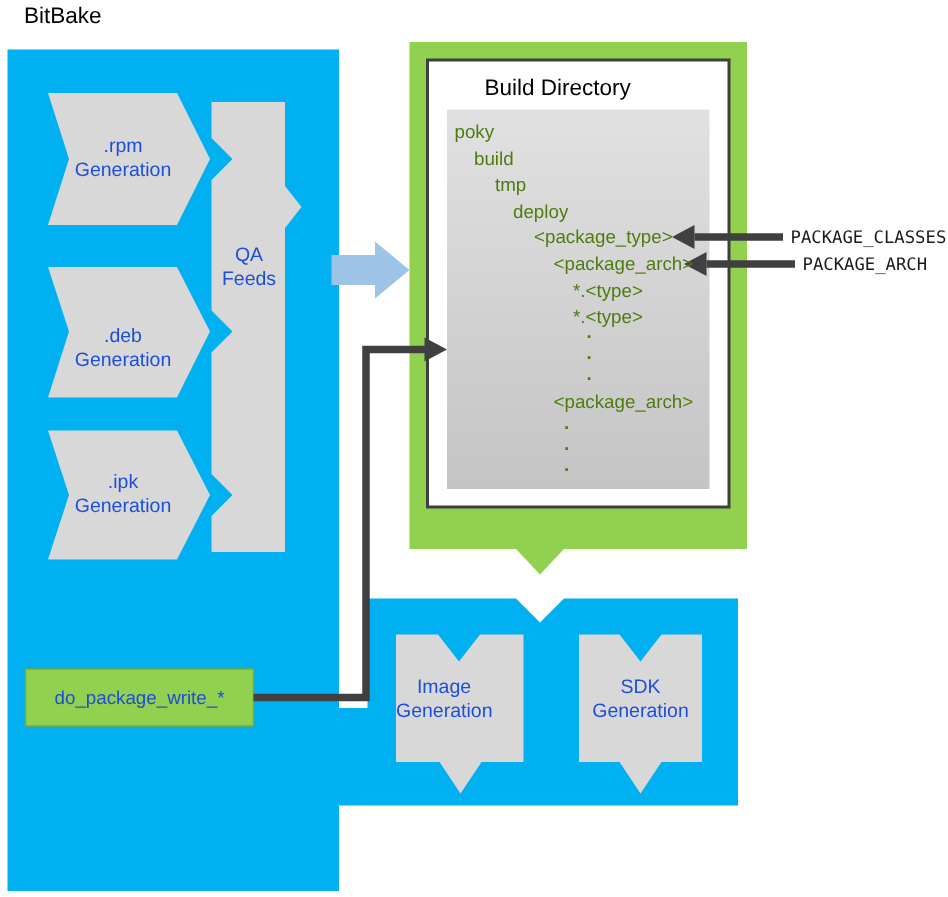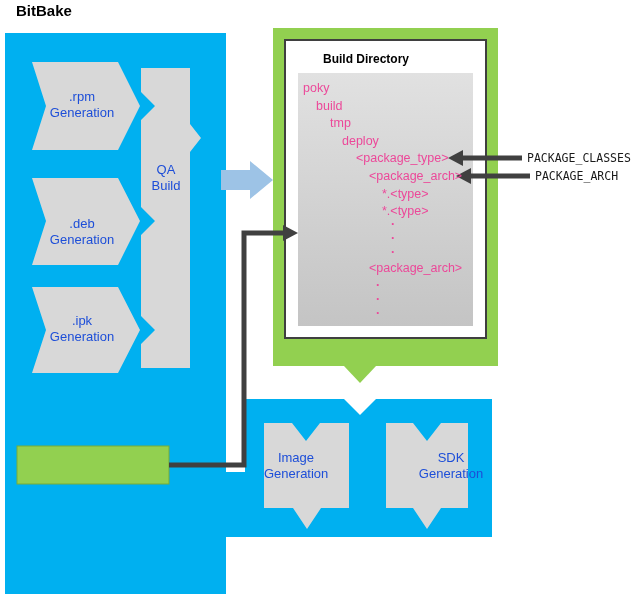--- a/index.html
+++ b/index.html
@@ -2,23 +2,23 @@
 <html><head>
 <meta charset="utf-8">
 <style>
   html,body{margin:0;padding:0;background:#fff;}
   #canvas{
     position:relative;width:632px;height:598px;background:#fff;overflow:hidden;
     font-family:"Liberation Sans",sans-serif;color:#262626;
   }
   #shapes{position:absolute;left:0;top:0;}
   .txt{position:absolute;white-space:pre-line;line-height:16px;}
-  .title{font-weight:bold;color:#000;}
+  .title{font-weight:normal;color:#000;}
   .shape-label{font-size:13px;text-align:center;color:#1d4ed8;}
-  .tree-item{position:absolute;font-size:12.5px;line-height:15px;color:#ec4899;white-space:pre;}
+  .tree-item{position:absolute;font-size:12.5px;line-height:15px;color:#4d7c0f;white-space:pre;}
   .tree-dot{font-weight:bold;}
   .mono-label{position:absolute;font-family:"DejaVu Sans Mono",monospace;font-size:11.5px;color:#1a1a1a;white-space:pre;}
 </style>
 </head>
 <body>
 
 <div id="canvas">
 
   <svg id="shapes" width="632" height="598" viewBox="0 0 632 598">
     <defs>
@@ -63,23 +63,24 @@
 
   <div class="txt title" style="left:16px;top:3px;font-size:15px;">BitBake</div>
 
   <div class="txt shape-label" style="left:36px;top:89px;width:92px;">.rpm
 Generation</div>
   <div class="txt shape-label" style="left:36px;top:216px;width:92px;">.deb
 Generation</div>
   <div class="txt shape-label" style="left:36px;top:313px;width:92px;">.ipk
 Generation</div>
   <div class="txt shape-label" style="left:138px;top:162px;width:56px;">QA
-Build</div>
+Feeds</div>
+  <div class="txt shape-label" style="left:17px;top:446px;width:152px;height:38px;line-height:38px;font-size:12.5px;white-space:pre;">do_package_write_*</div>
 
-  <div class="txt title" style="left:299px;top:51px;font-size:12px;padding-left:24px;">Build Directory</div>
+  <div class="txt title" style="left:299px;top:51px;font-size:15px;padding-left:24px;">Build Directory</div>
 
   <div class="tree-item" style="left:303px;top:81px;">poky</div>
   <div class="tree-item" style="left:316px;top:99px;">build</div>
   <div class="tree-item" style="left:330px;top:116px;">tmp</div>
   <div class="tree-item" style="left:342px;top:134px;">deploy</div>
   <div class="tree-item" style="left:356px;top:151px;">&lt;package_type&gt;</div>
   <div class="tree-item" style="left:369px;top:169px;">&lt;package_arch&gt;</div>
   <div class="tree-item" style="left:382px;top:187px;">*.&lt;type&gt;</div>
   <div class="tree-item" style="left:382px;top:204px;">*.&lt;type&gt;</div>
   <div class="tree-item tree-dot" style="left:391px;top:214px;">.</div>
@@ -88,16 +89,16 @@
   <div class="tree-item" style="left:369px;top:261px;">&lt;package_arch&gt;</div>
   <div class="tree-item tree-dot" style="left:376px;top:275px;">.</div>
   <div class="tree-item tree-dot" style="left:376px;top:289px;">.</div>
   <div class="tree-item tree-dot" style="left:376px;top:303px;">.</div>
 
   <div class="mono-label" style="left:527px;top:151px;">PACKAGE_CLASSES</div>
   <div class="mono-label" style="left:535px;top:169px;">PACKAGE_ARCH</div>
 
   <div class="txt shape-label" style="left:264px;top:450px;width:64px;">Image
 Generation</div>
-  <div class="txt shape-label" style="left:386px;top:450px;width:82px;padding-left:24px;">SDK
+  <div class="txt shape-label" style="left:386px;top:450px;width:82px;">SDK
 Generation</div>
 
 </div>
 
 </body></html>

